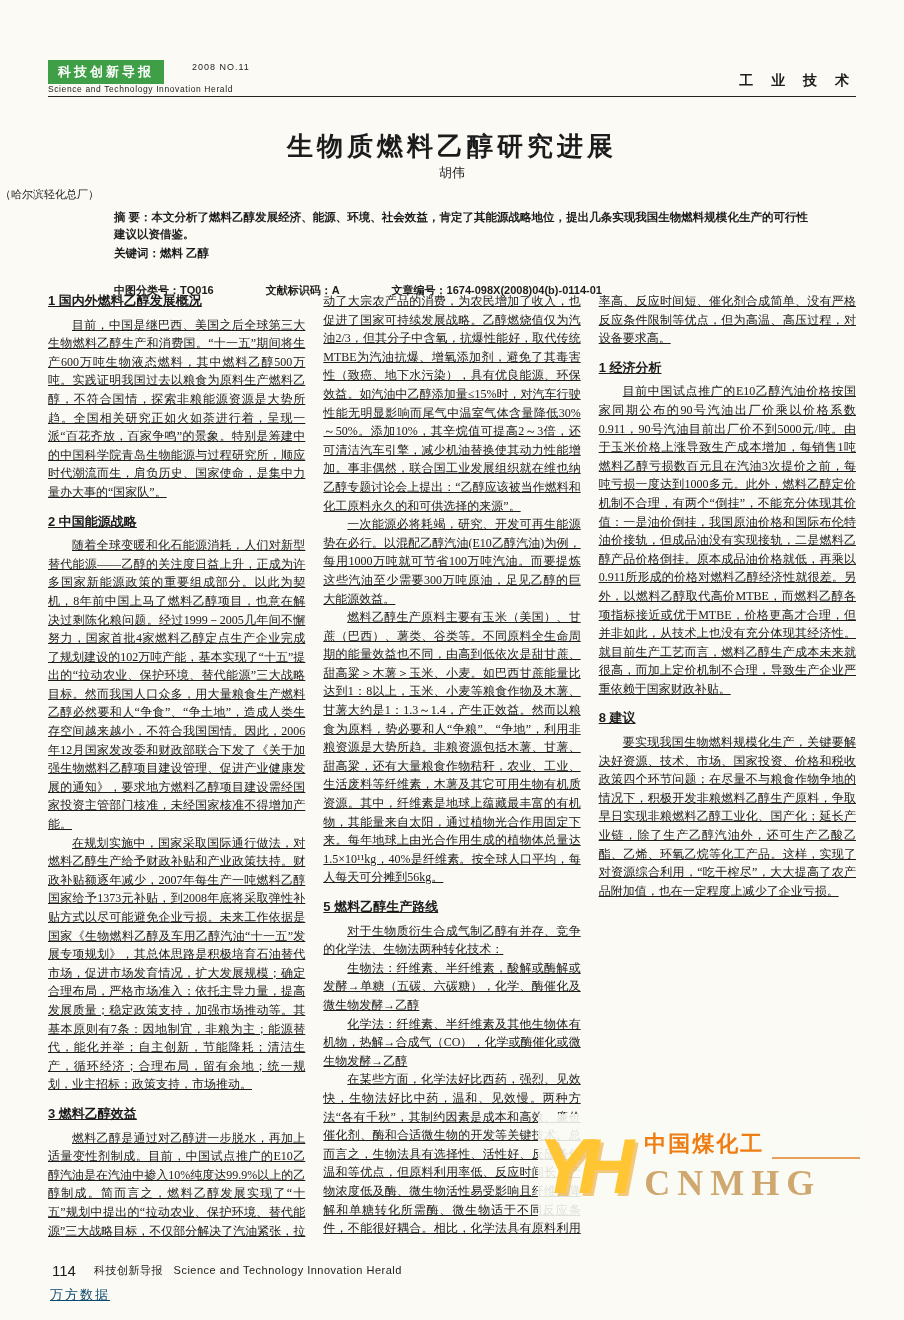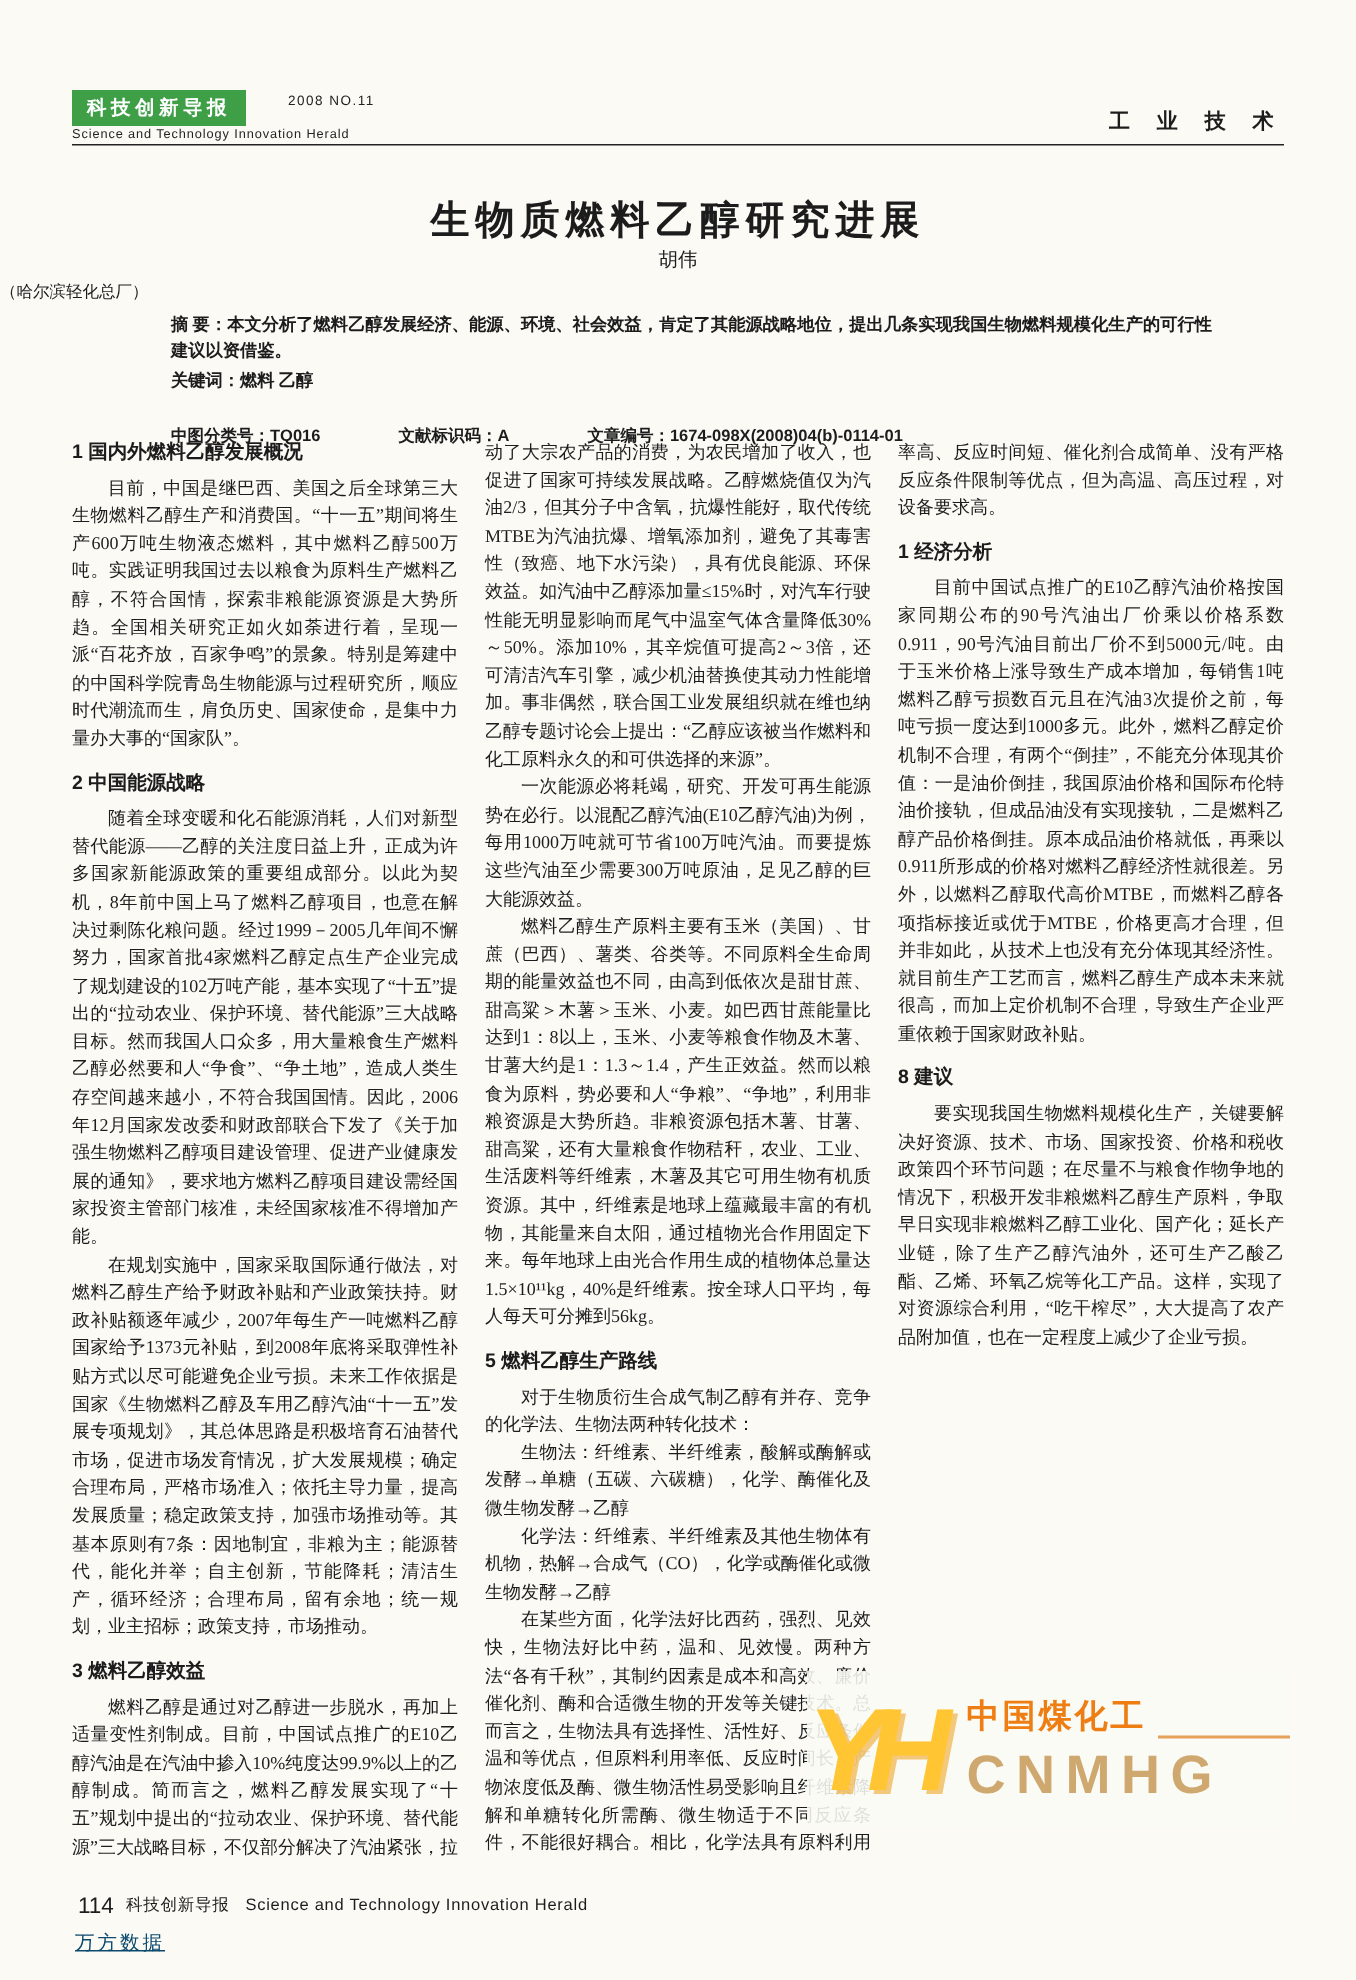--- a/index.html
+++ b/index.html
@@ -48,21 +48,21 @@
   .abstract { font-size:11.5px; line-height:16.5px; text-align:justify; margin:0; }
   .keywords { font-size:11.5px; margin:4px 0 0 0; }
   .meta-row {
     display:flex; gap:52px; margin-top:22px;
     font-family:"Liberation Sans", sans-serif; font-size:11px; font-weight:bold;
   }
   
   .body-cols {
     position:absolute; left:48px; top:292px; width:808px; height:962px;
     column-count:3; column-gap:18px; column-fill:auto; overflow:hidden;
-    font-size:12px; line-height:18.6px; text-align:justify;
+    font-size:12px; line-height:18.6px; text-align:justify;text-decoration:underline;
   }
   .sec-h {
     font-family:"Liberation Sans", sans-serif;
     font-size:13px; font-weight:bold; margin:11px 0 5px 0;
     break-after:avoid;
   }
   .sec:first-child .sec-h { margin-top:0; }
   .para { margin:0; text-indent:2em; }
   
   .watermark {
@@ -78,25 +78,25 @@
     padding-right:12px;
   }
   .wm-text { display:flex; flex-direction:column; flex:1; }
   .wm-cn-row { display:flex; align-items:flex-end; gap:8px; }
   .wm-cn {
     font-family:"Liberation Sans", sans-serif;
     color:#ee7e14; font-size:22px; font-weight:bold; letter-spacing:2px; white-space:nowrap;
   }
   .wm-line { flex:1; height:2px; background:#e5a05a; min-width:24px; }
   .wm-en {
-    font-family:Liberation Sans, sans-serif;
+    font-family:Liberation Serif, serif;
     color:#cfa870; font-size:36px; font-weight:bold; letter-spacing:7px; margin-top:3px;
   }
   
-  .footer-row { position:absolute; left:52px; top:1262px; display:flex; align-items:flex-start; gap:8px; }
+  .footer-row { position:absolute; left:52px; top:1262px; display:flex; align-items:center; gap:18px; }
   .page-no { font-family:"Liberation Sans", sans-serif; font-size:15px; }
   .footer-journal { font-family:"Liberation Sans", sans-serif; font-size:11px; letter-spacing:0.5px; }
   .wanfang { position:absolute; left:50px; top:1286px; font-size:13px; color:#0c4a6e; letter-spacing:2px;text-decoration:underline; }
 </style>
 </head>
 <body>
 
 <div class="brand-box">科技创新导报</div>
 <div class="issue">2008  NO.11</div>
 <div class="journal-en">Science and Technology Innovation Herald</div>

